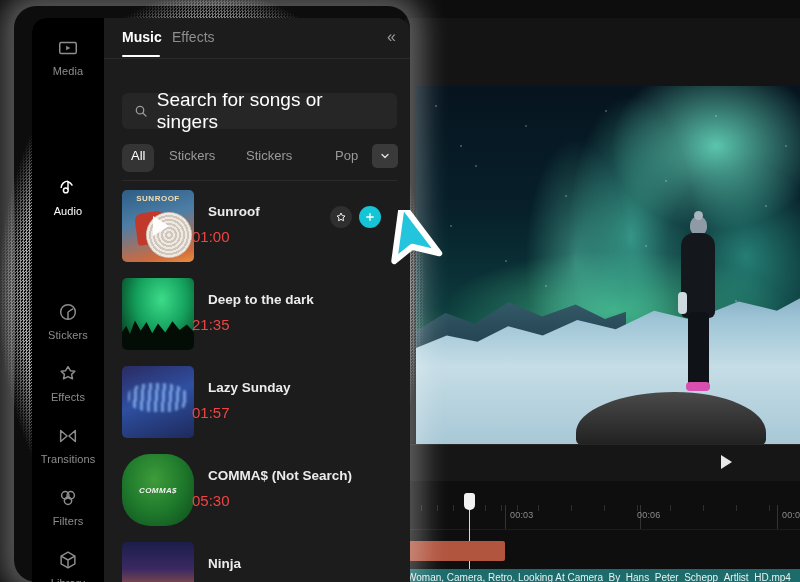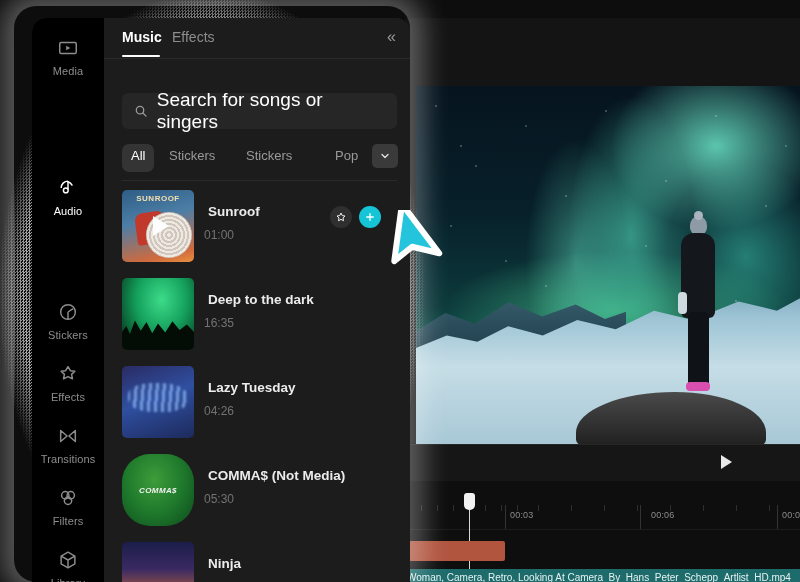--- a/index.html
+++ b/index.html
@@ -116,21 +116,21 @@
      font-size:13px;color:#9a9a9a;white-space:nowrap;cursor:pointer;}
   .chip.active{background:#343434;color:#fff;}
   .chip-more{position:absolute;top:0;width:26px;height:24px;background:#3a3a3a;border-radius:5px;
      display:flex;align-items:center;justify-content:center;cursor:pointer;right:0;}
   .chips-divider{position:absolute;left:18px;top:162px;width:275px;height:1px;background:#2a2a2a;}
 
   .list{position:absolute;left:0;right:0;top:164px;bottom:0;overflow:hidden;}
   .row{position:relative;height:88px;}
   .thumb{position:absolute;left:18px;top:8px;width:72px;height:72px;border-radius:5px;overflow:hidden;}
   .song-title{position:absolute;left:104px;top:22px;font-size:13.5px;color:#ececec;font-weight:bold;}
-  .song-dur{position:absolute;left:100px;top:46px;font-size:12px;color:#737373;}
+  .song-dur{position:absolute;left:88px;top:46px;font-size:15px;color:#ef4444;}
   .play-overlay{position:absolute;left:50%;top:50%;transform:translate(-50%,-50%);
      width:0;height:0;border-left:16px solid rgba(255,255,255,.95);
      border-top:10px solid transparent;border-bottom:10px solid transparent;margin-left:3px;}
   .fav-btn{position:absolute;left:226px;top:24px;width:22px;height:22px;border-radius:50%;
      background:#2f2f2f;display:flex;align-items:center;justify-content:center;cursor:pointer;}
   .add-btn{position:absolute;left:255px;top:24px;width:22px;height:22px;border-radius:50%;
      background:#15c5d6;display:flex;align-items:center;justify-content:center;color:#fff;
      font-size:15px;line-height:1;cursor:pointer;}
 
   
@@ -196,21 +196,21 @@
       <div class="tick minor" style="left:166px"></div>
       <div class="tick minor" style="left:199px"></div>
       <div class="tick minor" style="left:232px"></div>
       <div class="tick major" style="left:235px"></div>
       <div class="tick minor" style="left:265px"></div>
       <div class="tick minor" style="left:298px"></div>
       <div class="tick minor" style="left:331px"></div>
       <div class="tick minor" style="left:364px"></div>
       <div class="tick major" style="left:372px"></div>
       <div class="tick-label" style="left:105px">00:03</div>
-      <div class="tick-label" style="left:246px">00:06</div>
+      <div class="tick-label" style="left:232px">00:06</div>
       <div class="tick-label" style="left:377px">00:09</div>
     </div>
 
     <div class="playhead" style="left:64px">
       <div class="playhead-knob"></div>
     </div>
 
     <div class="track-video"></div>
     <div class="track-audio">
       <span>Woman, Camera, Retro, Looking At Camera_By_Hans_Peter_Schepp_Artlist_HD.mp4</span>
@@ -339,40 +339,40 @@
           </div>
         </div>
 
         <div class="row">
           <div class="thumb">
             <div class="art-deep">
                 <div class="crowd"></div>
               </div>
           </div>
           <div class="song-title">Deep to the dark</div>
-          <div class="song-dur">16:35</div>
+          <div class="song-dur">21:35</div>
         </div>
 
         <div class="row">
           <div class="thumb">
             <div class="art-lazy">
                 <div class="smear"></div>
               </div>
           </div>
-          <div class="song-title">Lazy Tuesday</div>
-          <div class="song-dur">04:26</div>
+          <div class="song-title">Lazy Sunday</div>
+          <div class="song-dur">01:57</div>
         </div>
 
         <div class="row">
           <div class="thumb">
             <div class="art-comma">
               <div class="lbl">COMMA$</div>
             </div>
           </div>
-          <div class="song-title">COMMA$ (Not Media)</div>
+          <div class="song-title">COMMA$ (Not Search)</div>
           <div class="song-dur">05:30</div>
         </div>
 
         <div class="row">
           <div class="thumb">
             <div class="art-ninja"></div>
           </div>
           <div class="song-title">Ninja</div>
           <div class="song-dur">00:41</div>
         </div>

